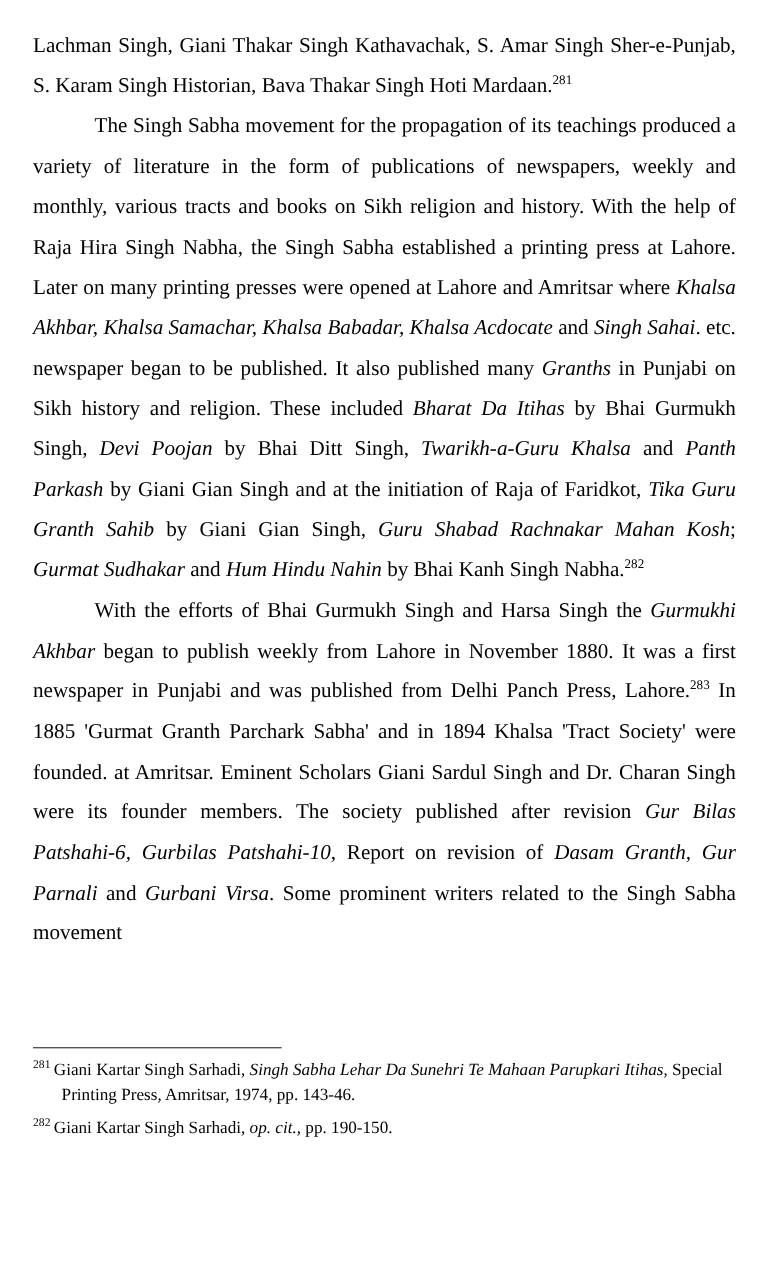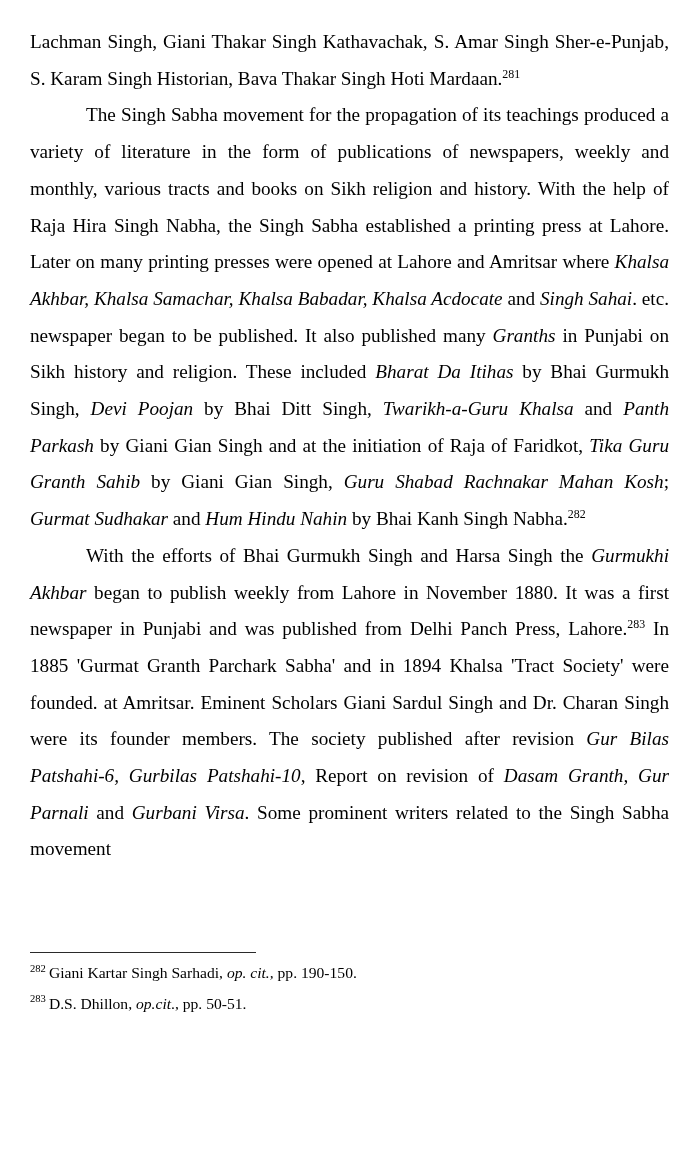--- a/index.html
+++ b/index.html
@@ -94,18 +94,18 @@
 
   <div id="body-text">
       <p class="para"><span>Lachman Singh, Giani Thakar Singh Kathavachak, S. Amar Singh Sher-e-Punjab, S. Karam Singh Historian, Bava Thakar Singh Hoti Mardaan.</span><sup>281</sup></p>
       <p class="para indent"><span>The Singh Sabha movement for the propagation of its teachings produced a variety of literature in the form of publications of newspapers, weekly and monthly, various tracts and books on Sikh religion and history.  With the help of Raja Hira Singh Nabha, the Singh Sabha established a printing press at Lahore.  Later on many printing presses were opened at Lahore and Amritsar where </span><i>Khalsa Akhbar, Khalsa Samachar, Khalsa Babadar, Khalsa Acdocate</i><span> and </span><i>Singh Sahai</i><span>. etc. newspaper began to be published.  It also published many </span><i>Granths</i><span> in Punjabi on Sikh history and religion.  These included </span><i>Bharat Da Itihas</i><span> by Bhai Gurmukh Singh, </span><i>Devi Poojan</i><span> by Bhai Ditt Singh, </span><i>Twarikh-a-Guru Khalsa</i><span> and </span><i>Panth Parkash</i><span> by Giani Gian Singh and at the initiation of Raja of Faridkot, </span><i>Tika Guru Granth Sahib</i><span> by Giani Gian Singh, </span><i>Guru Shabad Rachnakar Mahan Kosh</i><span>; </span><i>Gurmat Sudhakar</i><span> and </span><i>Hum Hindu Nahin</i><span> by Bhai Kanh Singh Nabha.</span><sup>282</sup></p>
       <p class="para indent"><span>With the efforts of Bhai Gurmukh Singh and Harsa Singh the </span><i>Gurmukhi Akhbar</i><span> began to publish weekly from Lahore in November 1880.  It was a first newspaper in Punjabi and was published from Delhi Panch Press, Lahore.</span><sup>283</sup><span>  In 1885 'Gurmat Granth Parchark Sabha' and in 1894 Khalsa 'Tract Society' were founded. at Amritsar.  Eminent Scholars Giani Sardul Singh and Dr. Charan Singh were its founder members.  The society published after revision </span><i>Gur Bilas Patshahi-6, Gurbilas Patshahi-10</i><span>, Report on revision of </span><i>Dasam Granth, Gur Parnali</i><span> and </span><i>Gurbani Virsa</i><span>.  Some prominent writers related to the Singh Sabha movement</span></p>
     </div>
 
   <div id="footnote-block">
     <div id="footnote-rule"></div>
     <div id="footnote-list">
+        <div class="footnote wrap"><span class="fn-num">281</span><span class="fn-hang"><span>Giani Kartar Singh Sarhadi, </span><i>Singh Sabha Lehar Da Sunehri Te Mahaan Parupkari Itihas</i><span>, Special Printing Press, Amritsar, 1974, pp. 143-46.</span></span></div>
         <div class="footnote wrap"><span class="fn-num">282</span><span class="fn-hang"><span>Giani Kartar Singh Sarhadi, </span><i>op. cit.,</i><span>  pp. 190-150.</span></span></div>
-        <div class="footnote wrap"><span class="fn-num">283</span><span class="fn-hang"><span>D.S. Dhillon, </span><i>op.cit</i><span>., pp. 50-51.</span></span></div>
       </div>
   </div>
 
 </div>
 
 </body></html>

